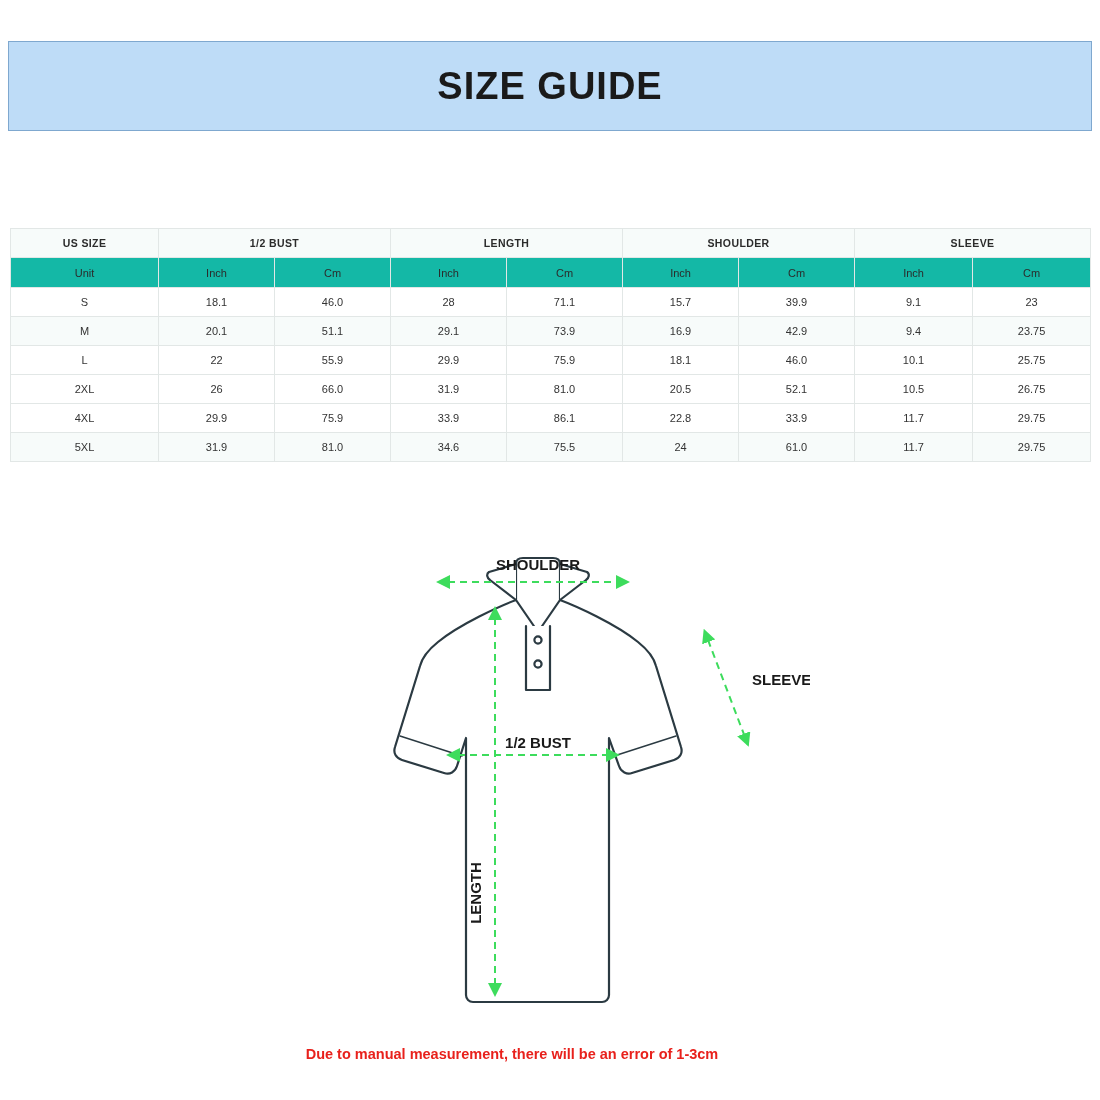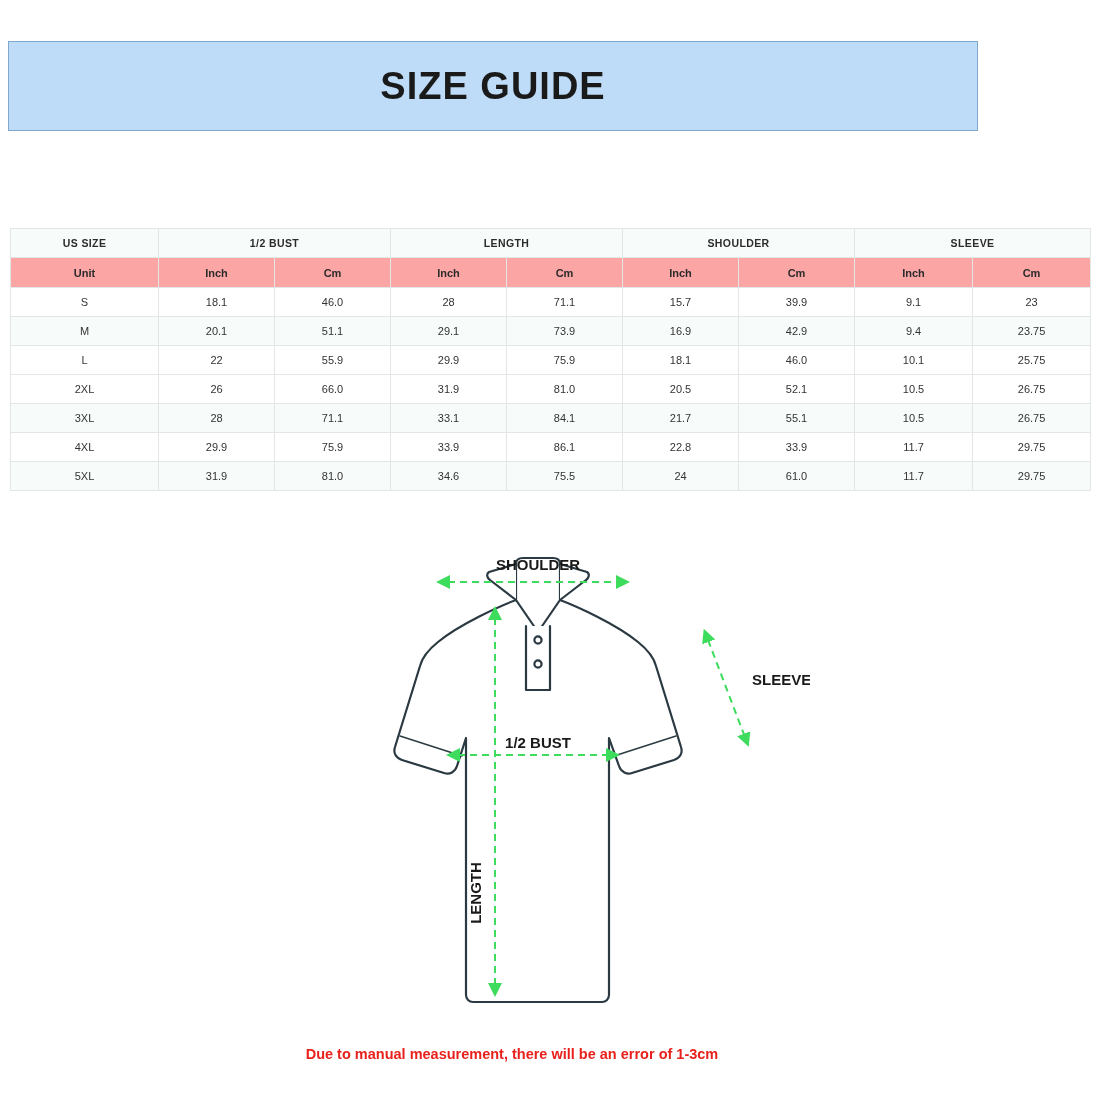--- a/index.html
+++ b/index.html
@@ -17,21 +17,21 @@
     height: 1100px;
     background: #ffffff;
     overflow: hidden;
   }
 
   
   #header-banner {
     position: absolute;
     left: 8px;
     top: 41px;
-    width: 970px;
+    width: 1084px;
     height: 90px;
     background: #bedcf7;
     border: 1px solid #7fa8cf;
     display: flex;
     align-items: center;
     justify-content: center;
   }
   #header-title {
     font-size: 38px;
     font-weight: bold;
@@ -64,22 +64,22 @@
     font-size: 10.5px;
     font-weight: bold;
     letter-spacing: 0.4px;
     background: #f7fbfa;
     color: #2b2b2b;
     margin-left: 11px;
   }
   thead tr.unit-row th {
     height: 30px;
     font-size: 11px;
-    font-weight: bold;
-    background: #fca5a5;
+    font-weight: normal;
+    background: #14b8a6;
     color: #2b2b2b;
   }
   tbody td {
     height: 29px;
     font-size: 11px;
     font-weight: normal;
     background: #ffffff;
   }
   tbody tr.alt td {
     background: #f7fbfa;
@@ -191,31 +191,20 @@
           <td class="size-cell">2XL</td>
           <td>26</td>
           <td>66.0</td>
           <td>31.9</td>
           <td>81.0</td>
           <td>20.5</td>
           <td>52.1</td>
           <td>10.5</td>
           <td>26.75</td>
         </tr>
-        <tr class="alt">
-          <td class="size-cell">3XL</td>
-          <td>28</td>
-          <td>71.1</td>
-          <td>33.1</td>
-          <td>84.1</td>
-          <td>21.7</td>
-          <td>55.1</td>
-          <td>10.5</td>
-          <td>26.75</td>
-        </tr>
         <tr>
           <td class="size-cell">4XL</td>
           <td>29.9</td>
           <td>75.9</td>
           <td>33.9</td>
           <td>86.1</td>
           <td>22.8</td>
           <td>33.9</td>
           <td>11.7</td>
           <td>29.75</td>

